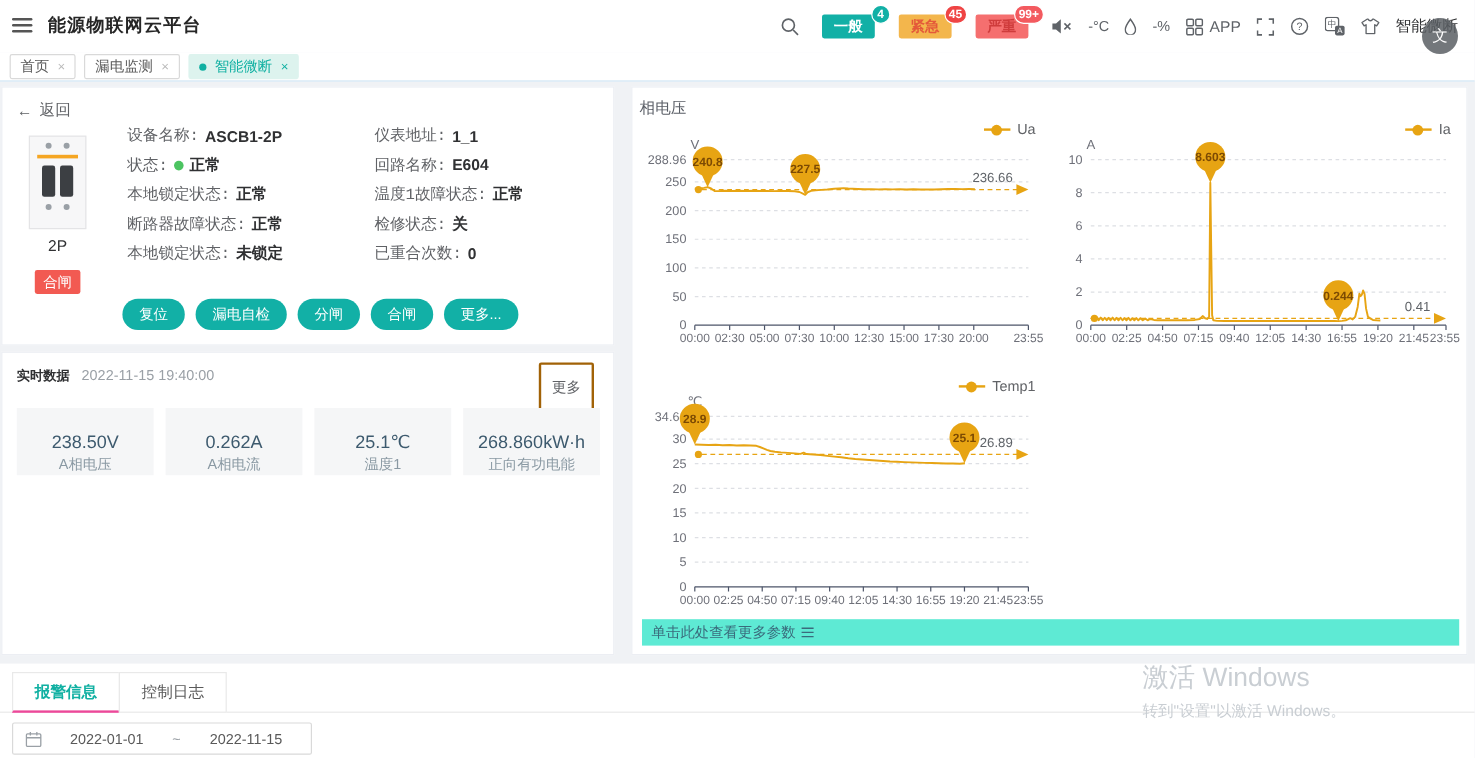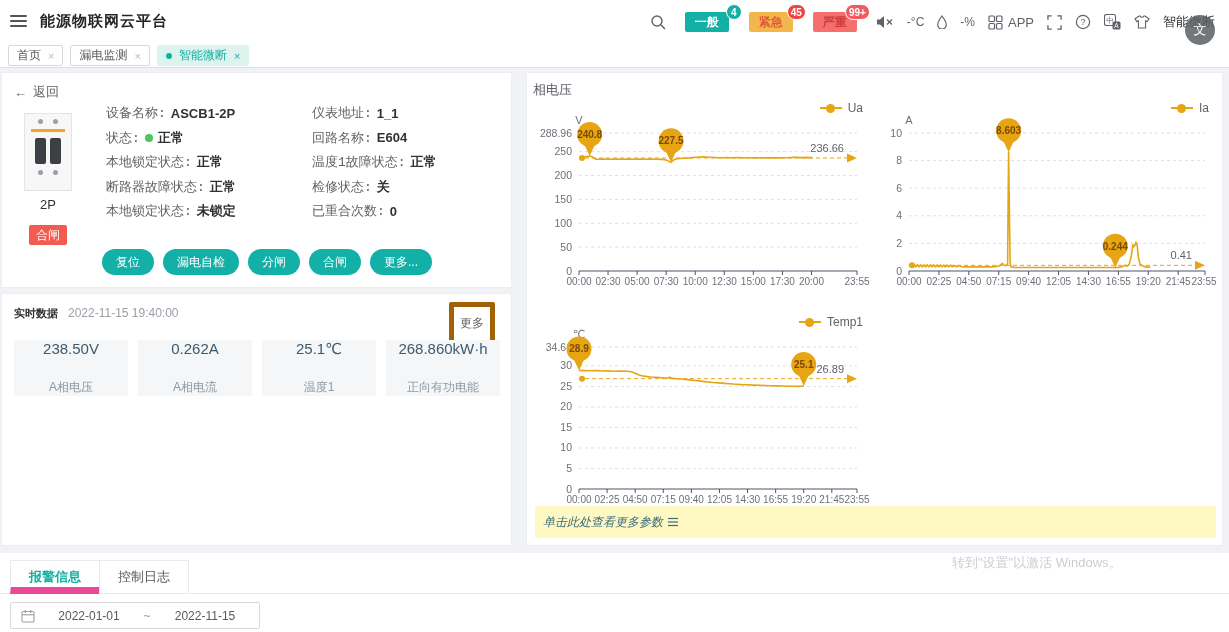--- a/index.html
+++ b/index.html
@@ -53,40 +53,40 @@
   .flabel { color:#606266; margin-right:5px; white-space:nowrap;font-family:Liberation Mono, monospace; }
   .fvalue { color:#303133; font-weight:bold; white-space:nowrap; }
   .status-dot { width:8px; height:8px; border-radius:50%; background:#4cc461; margin-right:5px; }
   .dev-buttons { position:absolute; left:100px; top:176px; display:flex; gap:9px; }
   .dev-btn { height:26px; padding:0 14px; background:#12b0a6; color:#fff; font-size:12px; border:none; border-radius:13px; display:flex; align-items:center; cursor:pointer; white-space:nowrap; }
 
   
   .rt-head { position:absolute; left:12px; top:12px; display:flex; align-items:baseline; gap:10px; }
   .rt-title { font-size:11px; font-weight:bold; color:#303133; }
   .rt-time { font-size:12px; color:#9aa0a6; }
-  .more-btn { position:absolute; right:16px; top:8px; width:46px; height:43px; border:5px solid #a16207; border-radius:2px; background:#fff; font-size:12px; color:#606266; display:flex; align-items:center; justify-content:center; cursor:pointer; }
+  .more-btn { position:absolute; right:16px; top:8px; width:46px; height:43px; border:2px solid #a16207; border-radius:2px; background:#fff; font-size:12px; color:#606266; display:flex; align-items:center; justify-content:center; cursor:pointer; }
   .metrics { position:absolute; left:12px; top:46px; display:flex; gap:10px; }
-  .metric { width:114px; height:56px; background:#f5f6f7; display:flex; flex-direction:column; align-items:center; justify-content:space-between; gap:2px; }
+  .metric { width:114px; height:56px; background:#f5f6f7; display:flex; flex-direction:column; align-items:center; justify-content:flex-end; gap:2px; }
   .m-value { font-size:15px; color:#3d5a6e; }
   .m-label { font-size:12px; color:#8a99a3; }
 
   
   .chart { position:absolute; }
   .chart-title { font-size:13px; color:#5a5e66; height:18px; }
   .legend { position:absolute; top:20px; right:10px; display:flex; align-items:center; gap:6px; cursor:pointer; }
   .lmark { width:22px; height:2px; position:relative; }
   .lmark::after { content:''; position:absolute; left:6px; top:-3.5px; width:9px; height:9px; border-radius:50%; background:inherit; }
   .ltext { font-size:12px; color:#606266; }
   .chart svg { position:absolute; left:0; top:26px; }
-  .params-bar { position:absolute; left:8px; bottom:7px; width:681px; height:32px; background:#fef9c3; color:#3a6b7c; font-size:12px; display:flex; align-items:center; gap:4px; padding-left:8px; cursor:pointer;font-style:italic; }
+  .params-bar { position:absolute; left:8px; bottom:7px; width:681px; height:22px; background:#5eead4; color:#3a6b7c; font-size:12px; display:flex; align-items:center; gap:4px; padding-left:8px; cursor:pointer; }
 
   
   .bottom-tabs { position:absolute; left:10px; top:7px; display:flex; z-index:2; }
   .btab { height:34px; line-height:32px; padding:0 18px; background:#fff; border:1px solid #e9e9e9; margin-right:-1px; font-size:13px; color:#595959; cursor:pointer; }
-  .btab.active { color:#10b0a2; font-weight:bold; border-bottom:7px solid #ec4899; }
+  .btab.active { color:#10b0a2; font-weight:bold; border-bottom:2px solid #ec4899; }
   .bottom-divider { position:absolute; left:0; top:40px; width:1229px; border-top:1px solid #e9e9e9; }
   .date-range { position:absolute; left:10px; top:49px; width:250px; height:27px; border:1px solid #d9d9d9; border-radius:2px; background:#fff; display:flex; align-items:center; font-size:12px; color:#595959; cursor:pointer; }
   .date-range .cal { margin:0 14px 0 10px; display:flex; }
   .date-val { width:80px; text-align:center; }
   .date-sep { width:36px; text-align:center; color:#9aa0a6; }
 
   
   .watermark { position:absolute; left:952px; top:550px; z-index:40; color:#c9ced3; pointer-events:none; }
   .wm1 { font-size:22px; }
   .wm2 { font-size:13px; margin-top:4px; }
@@ -491,14 +491,15 @@
           <line x1="9.7" y1="1" x2="9.7" y2="4" stroke="#9aa0a6" stroke-width="1.1"></line>
         </svg>
     </span>
     <span class="date-val">2022-01-01</span>
     <span class="date-sep">~</span>
     <span class="date-val">2022-11-15</span>
   </div>
 </div>
 
 <div class="watermark">
+  <div class="wm1">激活 Windows</div>
   <div class="wm2">转到"设置"以激活 Windows。</div>
 </div>
 
 </body></html>

